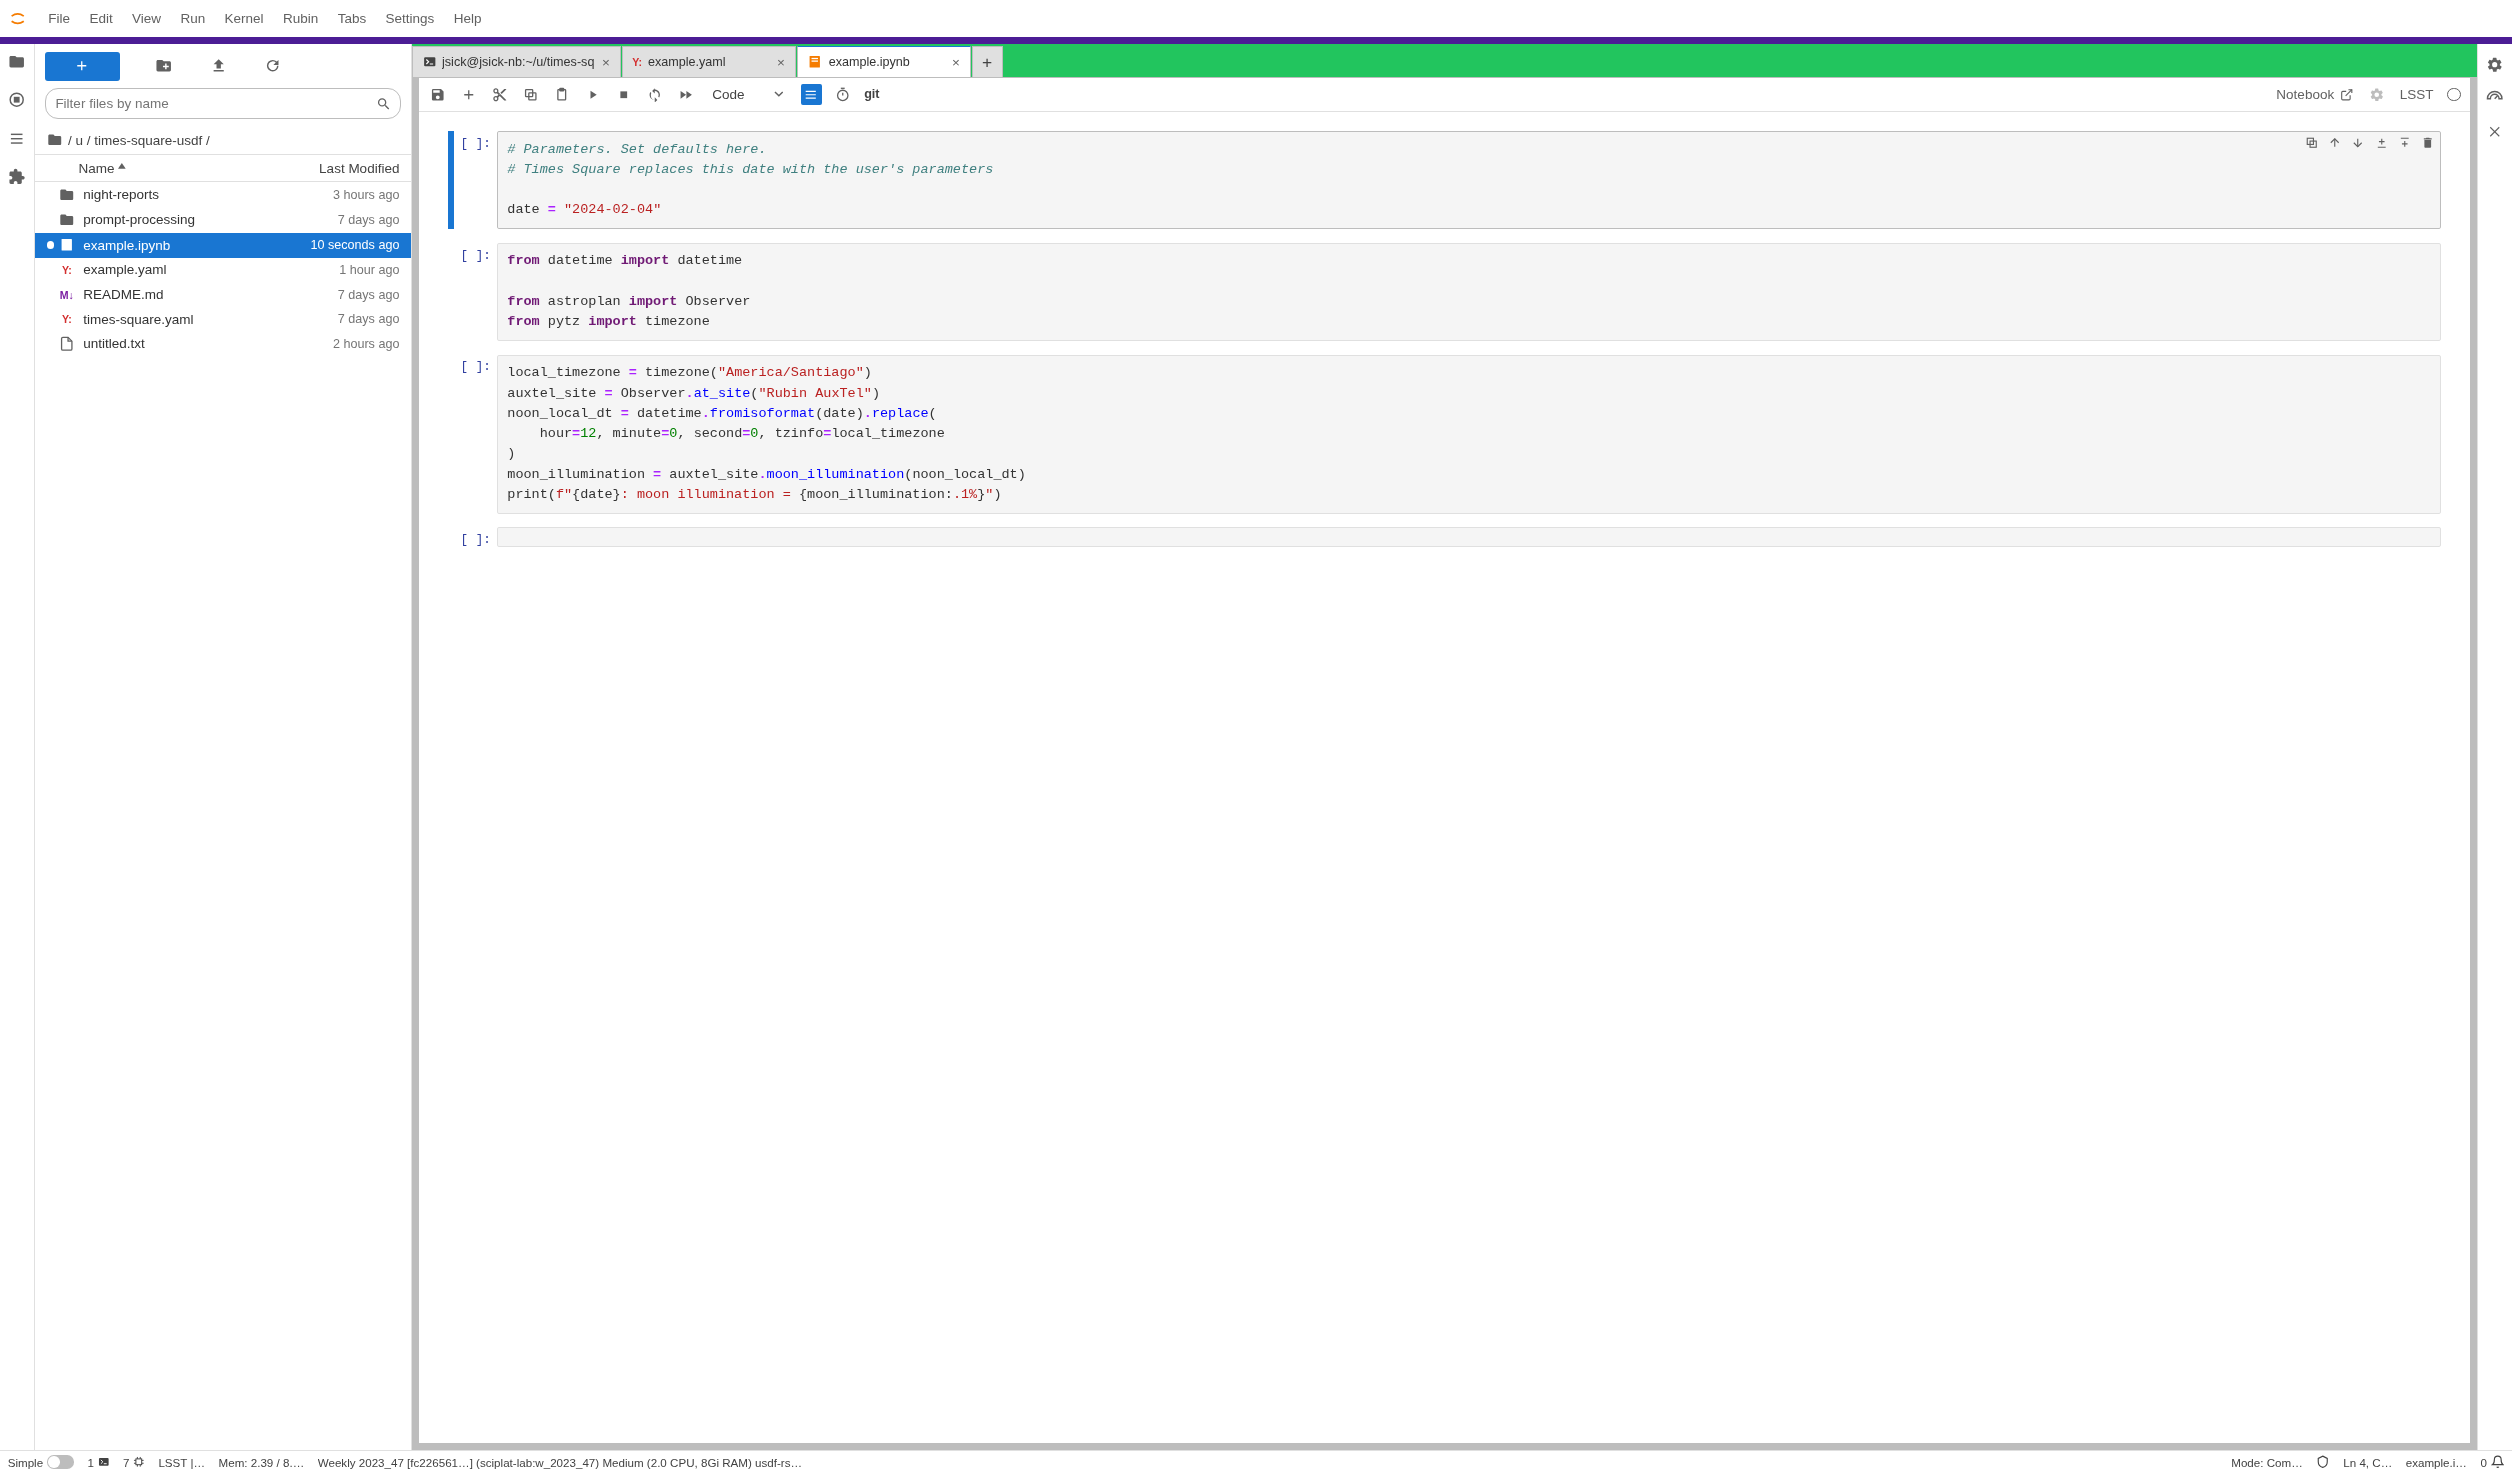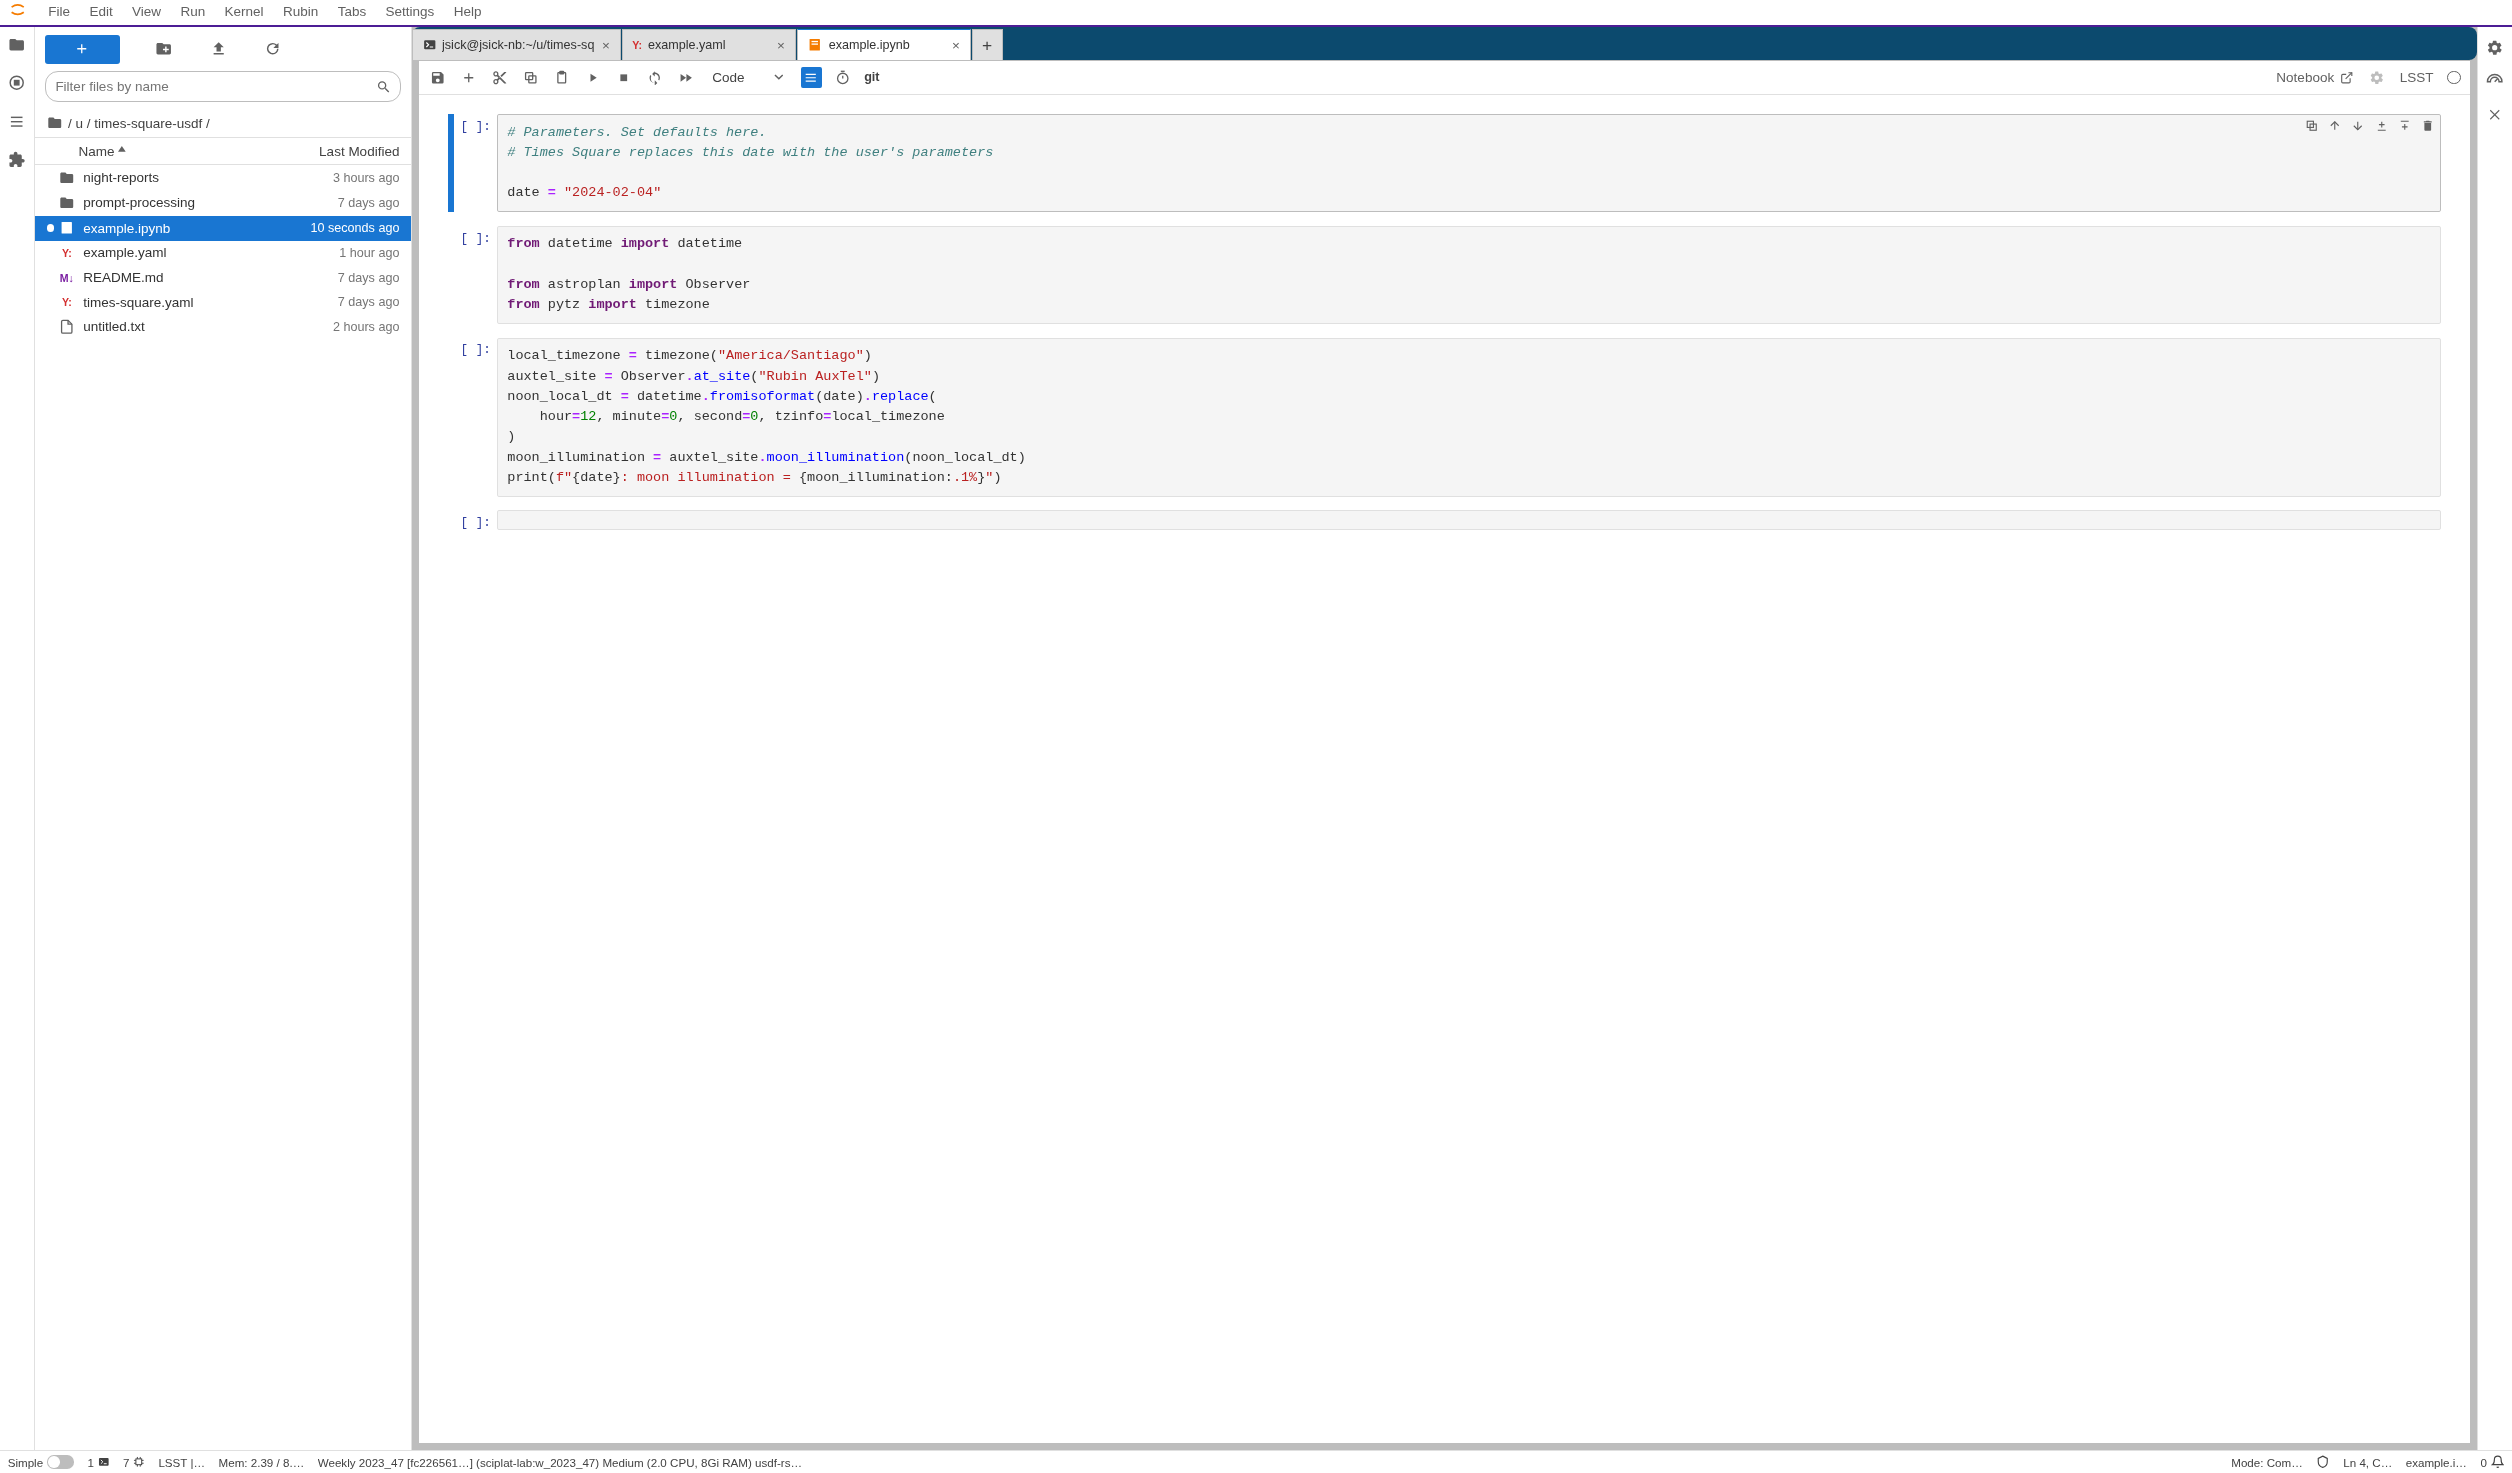--- a/index.html
+++ b/index.html
@@ -1,20 +1,20 @@
 <!DOCTYPE html>
 <html><head>
 <meta charset="utf-8">
 <style>
 * { box-sizing: border-box; margin: 0; padding: 0; }
 body { font-family: -apple-system, BlinkMacSystemFont, "Segoe UI", Helvetica, Arial, sans-serif; font-size: 12.6px; color: #333; background: #fff; overflow: hidden; }
 .app { display: flex; flex-direction: column; height: 100vh; }
 
 
-.menubar { display: flex; height: 27px; padding: 0 7.7px; border-bottom: 2px solid #4c1d95; background: #fff; }
+.menubar { display: flex; align-items: center; height: 44px; padding: 0 7.7px; border-bottom: 7px solid #4c1d95; background: #fff; }
 .menubar .logo { width: 19.3px; height: 19.3px; margin-right: 11.6px; display: flex; align-items: center; justify-content: center; }
 .menubar .menu-item { padding: 3.9px 9.7px; cursor: pointer; color: #616161; font-size: 13.5px; }
 
 
 .main { display: flex; flex: 1; min-height: 0; }
 .left-rail { width: 35px; background: #fff; border-right: 1px solid #e0e0e0; display: flex; flex-direction: column; align-items: center; padding-top: 7.7px; gap: 19.3px; }
 .left-rail .rail-icon { width: 19.3px; height: 19.3px; display: flex; align-items: center; justify-content: center; color: #616161; cursor: pointer; }
 
 
 .filebrowser { width: 377px; border-right: 1px solid #e0e0e0; display: flex; flex-direction: column; background: #fff; }
@@ -33,21 +33,21 @@
 .fb-row.selected { background: #1976d2; color: #fff; }
 .fb-row .dot { width: 7.7px; height: 7.7px; border-radius: 50%; background: #fff; margin-right:3.9px; visibility:hidden;}
 .fb-row.selected .dot { visibility: visible; }
 .fb-row .file-icon { width: 17.4px; margin-right: 7.7px; display: inline-flex; align-items: center; justify-content: center; }
 .fb-row .file-name { flex: 1; }
 .fb-row .file-mod { color: #757575; font-size: 12.6px; }
 .fb-row.selected .file-mod { color: #fff; }
 
 
 .workarea { flex: 1; display: flex; flex-direction: column; background: #bdbdbd; min-width: 0; }
-.tabbar { display: flex; background: #0c4a6e; height: 33px; align-items: flex-end; border-radius: 8px; }
+.tabbar { display: flex; background: #22c55e; height: 33px; align-items: flex-end; }
 .tab { display: flex; align-items: center; padding: 0 9.7px; height: 31px; background: #e0e0e0; border: 1px solid #bdbdbd; border-bottom: none; margin-right: 1px; min-width: 174px; max-width: 232px; cursor: pointer; font-size: 12.6px; }
 .tab.active { background: #fff; border-top: 1.9px solid #1976d2; }
 .tab .tab-icon { margin-right: 5.8px; display: inline-flex; }
 .tab .tab-label { flex: 1; white-space: nowrap; overflow: hidden; text-overflow: ellipsis; }
 .tab .tab-close { margin-left: 7.7px; color: #616161; font-size: 13.5px; }
 .tab-add { width: 31px; height: 31px; display: flex; align-items: center; justify-content: center; cursor: pointer; color: #424242; font-size: 17.4px; background:#e0e0e0; border:1px solid #bdbdbd; border-bottom:none;}
 
 
 .nb-wrap { flex:1; display:flex; flex-direction:column; background:#fff; margin: 0 5.8px 5.8px 5.8px; border:1px solid #bdbdbd; min-height:0;}
 .nb-toolbar { display: flex; align-items: center; padding: 5.8px 9.7px; border-bottom: 1px solid #e0e0e0; gap: 11.6px; background:#fff; }

